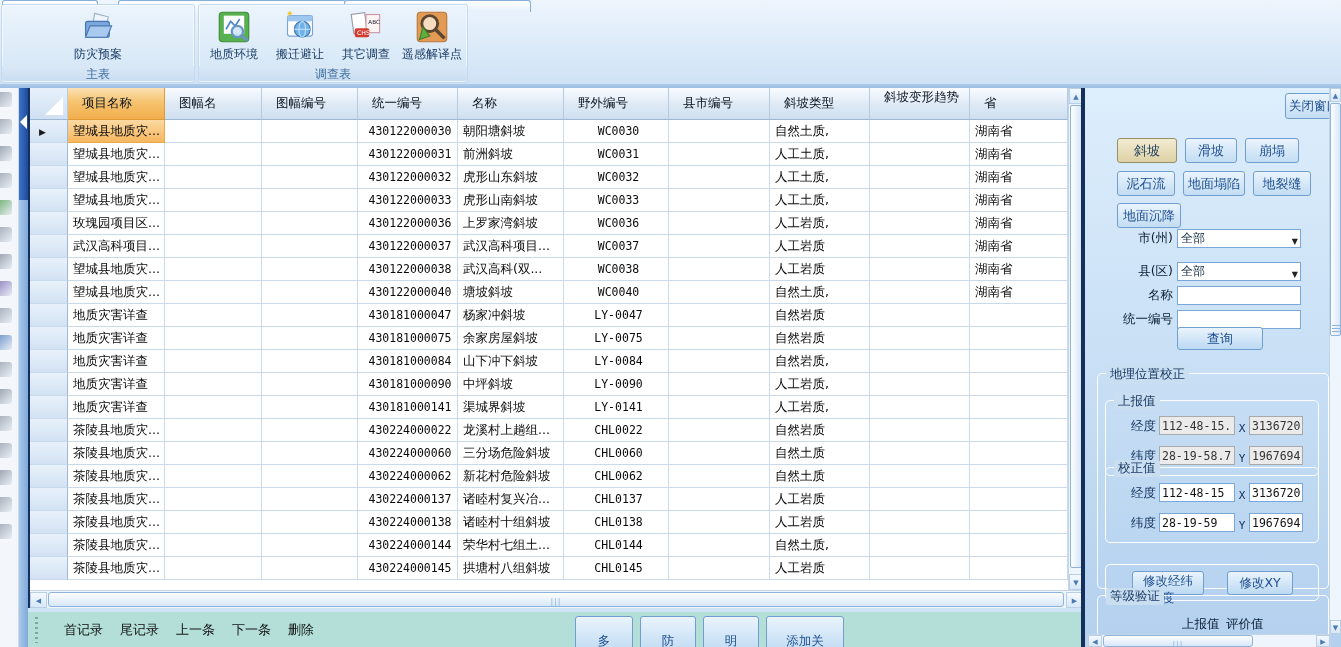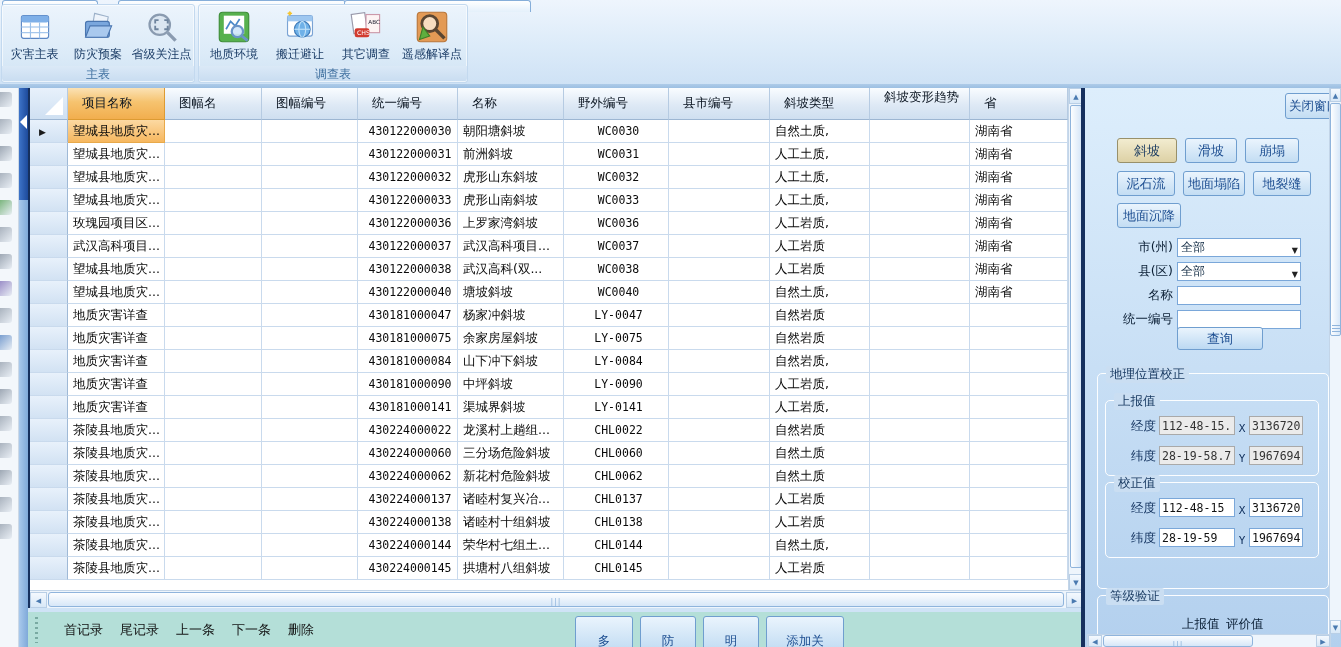--- a/index.html
+++ b/index.html
@@ -98,21 +98,21 @@
          font-size:12px;line-height:17px;padding-left:3px;cursor:pointer;}
   .carrow{position:absolute;right:2px;top:3px;font-size:8px;color:#222;}
   .finput,.ginput{width:124px;height:19px;border:1px solid #7aa7d9;background:#fff;box-sizing:border-box;
          font-size:12px;padding:0 3px;font-family:"DejaVu Sans Mono",monospace;}
   .querybtn{position:absolute;left:92px;top:239px;width:86px;height:23px;border:1px solid #6f9ecf;border-radius:3px;
         background:linear-gradient(#eaf4fd,#bcd9f2);color:var(--button-blue-text,#1d4e91);font-size:13px;font-family:inherit;cursor:pointer;}
   .groupbox{position:absolute;border:1px solid rgba(255,255,255,.95);border-radius:5px;box-sizing:border-box;margin-top:13px;}
   .gtitle{position:absolute;top:-8px;left:8px;padding:0 4px;font-size:12.5px;color:#14365e;background:#cadef2;border-radius:2px;}
   .geo{left:12px;top:272px;width:232px;height:216px;}
   .sub1{left:7px;top:13px;width:214px;height:76px;}
-  .sub2{left:7px;top:95px;width:214px;height:76px;}
+  .sub2{left:7px;top:80px;width:214px;height:76px;}
   .actbox{left:7px;top:177px;width:214px;height:37px;}
   .grow{position:absolute;left:0;height:20px;display:flex;align-items:flex-end;}
   .glabel{display:inline-block;width:44px;text-align:right;font-size:12.5px;color:#0f2f5c;margin-right:3px;}
   .gxy{display:inline-block;width:14px;text-align:center;font-size:11px;color:#0f2f5c;font-family:"DejaVu Sans Mono",monospace;}
   .gval{width:76px;height:19px;border:1px solid #7aa7d9;box-sizing:border-box;font-size:11.5px;
         font-family:"DejaVu Sans Mono",monospace;padding:0 2px;background:#fff;color:#111;}
   .gval.xy{width:54px;}
   .gval.ro{background:#ebebeb;border:1px solid #a9a9a9;color:#333;}
   .modbtn{position:absolute;top:6px;height:24px;border:1px solid #6f9ecf;border-radius:3px;
         background:linear-gradient(#eaf4fd,#bcd9f2);color:var(--button-blue-text,#1d4e91);font-size:12.5px;font-family:inherit;cursor:pointer;}
@@ -144,49 +144,26 @@
   <div class="ribbon">
     <div class="tabfrag t1"></div>
     <div class="tabfrag t2"></div>
     <div class="tabfrag t3"></div>
 
     <div class="rgroup g1">
       <div class="rbtns">
         <div class="rbtn">
           <span class="ricon">
             <svg width="34" height="34" viewBox="0 0 30 30">
-                <rect x="3" y="5" width="24" height="20" rx="2" fill="#fff" stroke="#5b87c5"></rect>
-                <rect x="3" y="5" width="24" height="6" rx="2" fill="#7fb0e8"></rect>
-                <line x1="3" y1="15" x2="27" y2="15" stroke="#9cc1ea"></line>
-                <line x1="3" y1="20" x2="27" y2="20" stroke="#9cc1ea"></line>
-                <line x1="11" y1="11" x2="11" y2="25" stroke="#9cc1ea"></line>
-                <line x1="19" y1="11" x2="19" y2="25" stroke="#9cc1ea"></line>
-              </svg>
-          </span>
-          <span class="rlabel">灾害主表</span>
-        </div>
-        <div class="rbtn">
-          <span class="ricon">
-            <svg width="34" height="34" viewBox="0 0 30 30">
                 <polygon points="12,3 24,6 22,18 10,15" fill="#eef4fb" stroke="#9bb0c8"></polygon>
                 <rect x="4" y="10" width="21" height="14" rx="2" fill="#7aa7dd" stroke="#4a76b0"></rect>
                 <polygon points="4,24 8,14 27,14 23,24" fill="#a9c9ee" stroke="#4a76b0"></polygon>
               </svg>
           </span>
           <span class="rlabel">防灾预案</span>
-        </div>
-        <div class="rbtn">
-          <span class="ricon">
-            <svg width="34" height="34" viewBox="0 0 30 30">
-                <circle cx="13" cy="13" r="9" fill="#dbe6f1" stroke="#8a9bb0" stroke-width="2"></circle>
-                <path d="M9 12 v-3 h3 M17 9 h3 v3 M9 14 v3 h3 M20 14 v3 h-3" fill="none" stroke="#6e849e" stroke-width="1.6"></path>
-                <line x1="20" y1="20" x2="27" y2="27" stroke="#8a9bb0" stroke-width="3"></line>
-              </svg>
-          </span>
-          <span class="rlabel">省级关注点</span>
         </div>
       </div>
       <div class="rgl">主表</div>
     </div>
 
     <div class="rgroup g2">
       <div class="rbtns">
         <div class="rbtn">
           <span class="ricon">
             <svg width="34" height="34" viewBox="0 0 30 30">
@@ -583,21 +560,21 @@
     </div>
     <div class="catrow r2">
       <button class="cbtn w58">泥石流</button>
       <button class="cbtn w62">地面塌陷</button>
       <button class="cbtn w58">地裂缝</button>
     </div>
     <div class="catrow r3">
       <button class="cbtn w64">地面沉降</button>
     </div>
 
-    <div class="frow" style="top:149px">
+    <div class="frow" style="top:140px">
       <span class="flabel">市(州)</span>
       <div class="combo"><span>全部</span><span class="carrow">▼</span></div>
     </div>
     <div class="frow" style="top:173px">
       <span class="flabel">县(区)</span>
       <div class="combo"><span>全部</span><span class="carrow">▼</span></div>
     </div>
     <div class="frow" style="top:197px">
       <span class="flabel">名称</span>
       <input class="finput" value="" style="">
@@ -636,20 +613,24 @@
           <input class="gval xy" value="3136720" style="">
         </div>
         <div class="grow" style="top:44px;left:6px">
           <span class="glabel">纬度</span>
           <input class="gval" value="28-19-59" style="">
           <span class="gxy">Y</span>
           <input class="gval xy" value="19676945" style="">
         </div>
       </div>
 
+      <div class="groupbox actbox">
+        <button class="modbtn" style="left:26px;width:72px">修改经纬度</button>
+        <button class="modbtn" style="left:121px;width:66px">修改XY</button>
+      </div>
     </div>
 
     <div class="groupbox grade">
       <span class="gtitle">等级验证</span>
       <span class="ghdr" style="left:84px">上报值</span>
       <span class="ghdr" style="left:128px">评价值</span>
       <div class="graderow">
         <span class="rlbl">规模等级</span>
         <input class="gsmall" style="left: 82px;" readonly="">
         <input class="gsmall" style="left: 126px;" readonly="">

